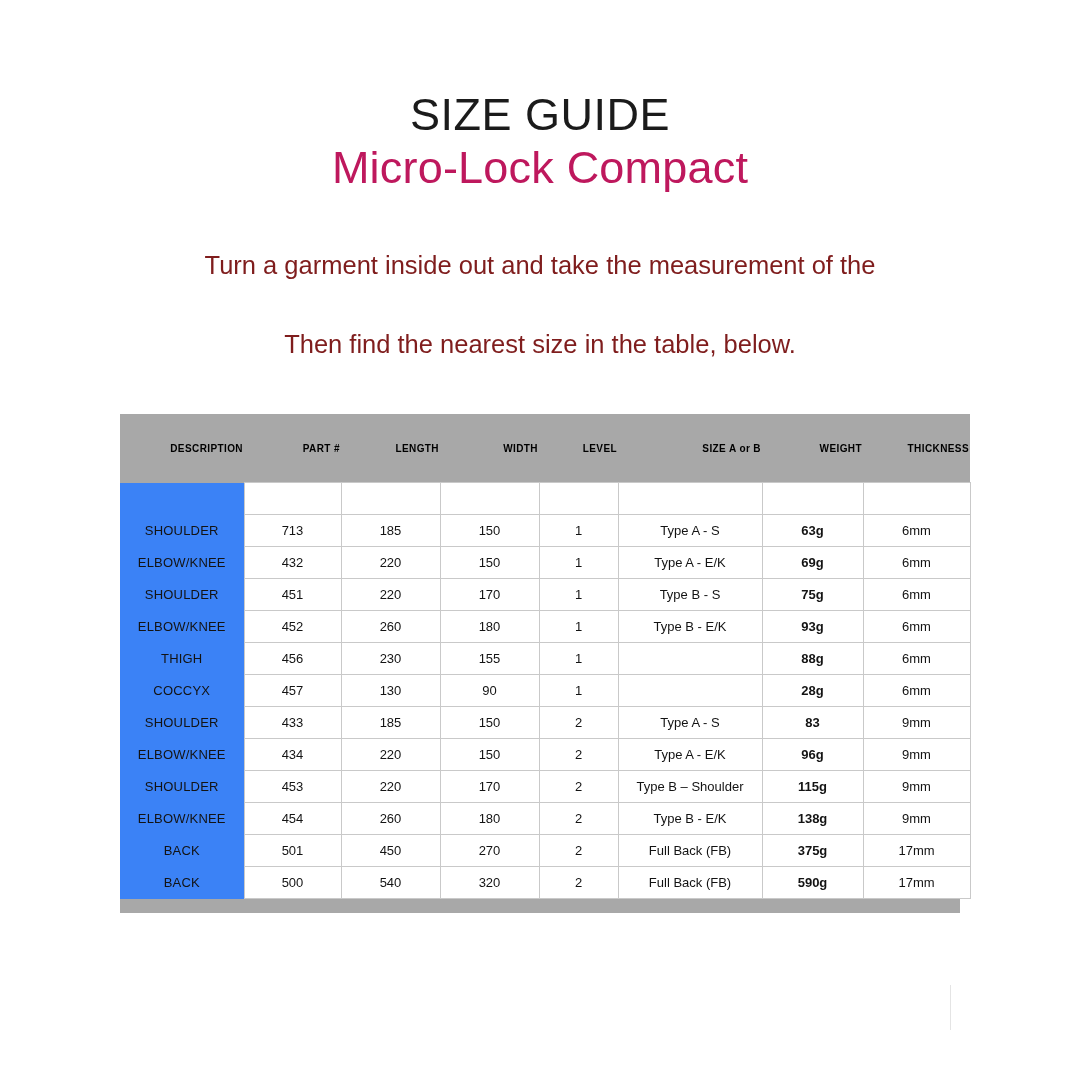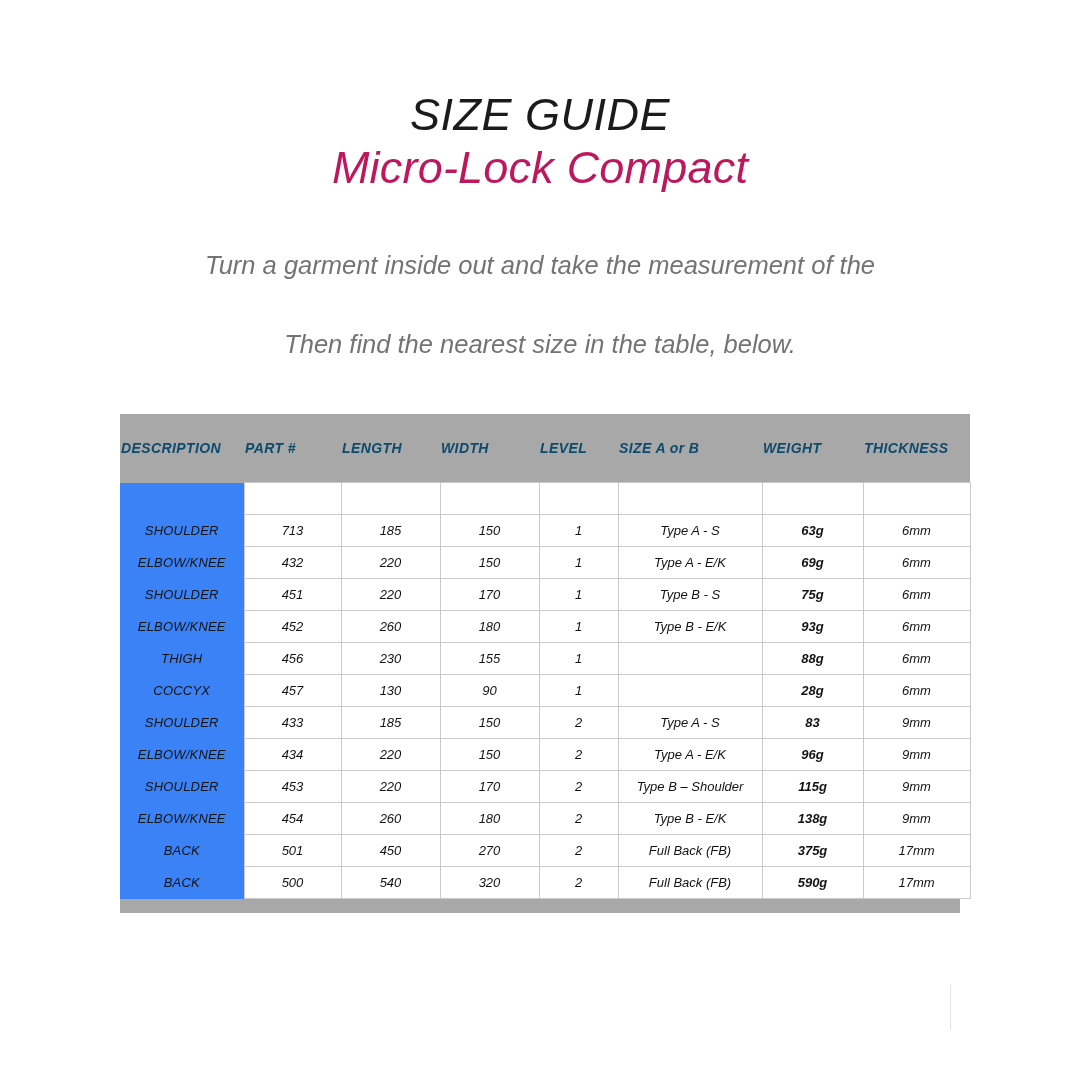--- a/index.html
+++ b/index.html
@@ -12,21 +12,20 @@
     background: #ffffff;
     font-family: "Liberation Sans", sans-serif;
     color: #1a1a1a;
     overflow: hidden;
   }
   .page {
     position: relative;
     width: 1080px;
     height: 1054px;
     box-sizing: border-box;
-    font-style: italic;
   }
   .title-block {
     text-align: center;
     padding-top: 88px;
   }
   .title-line1 {
     font-size: 45px;
     font-weight: 400;
     line-height: 1.18;
     letter-spacing: 0.5px;
@@ -41,43 +40,43 @@
   }
   .intro {
     text-align: center;
     margin-top: 52px;
   }
   .intro p {
     margin: 0;
     font-size: 25.5px;
     font-weight: 400;
     line-height: 1.53;
-    color: #737373;
+    color: #7f1d1d;
   }
   .intro .spacer {
     height: 40px;
   }
   .table-wrap {
     margin: 50px auto 0 auto;
     width: 840px;
     background: #a8a8a8;
     padding: 0;
     box-sizing: border-box;
   }
   table.size-table {
     border-collapse: collapse;
     width: 840px;
     table-layout: fixed;
   }
   table.size-table th {
-    font-size: 14px;
+    font-size: 10px;
     font-weight: bold;
     letter-spacing: 0.4px;
-    color: #0c4a6e;
-    text-align: left;
+    color: #000000;
+    text-align: right;
     height: 66px;
     vertical-align: middle;
     background: #a8a8a8;
     border: none;
   }
   table.size-table td {
     font-size: 13px;
     font-weight: 400;
     color: #131313;
     text-align: center;

